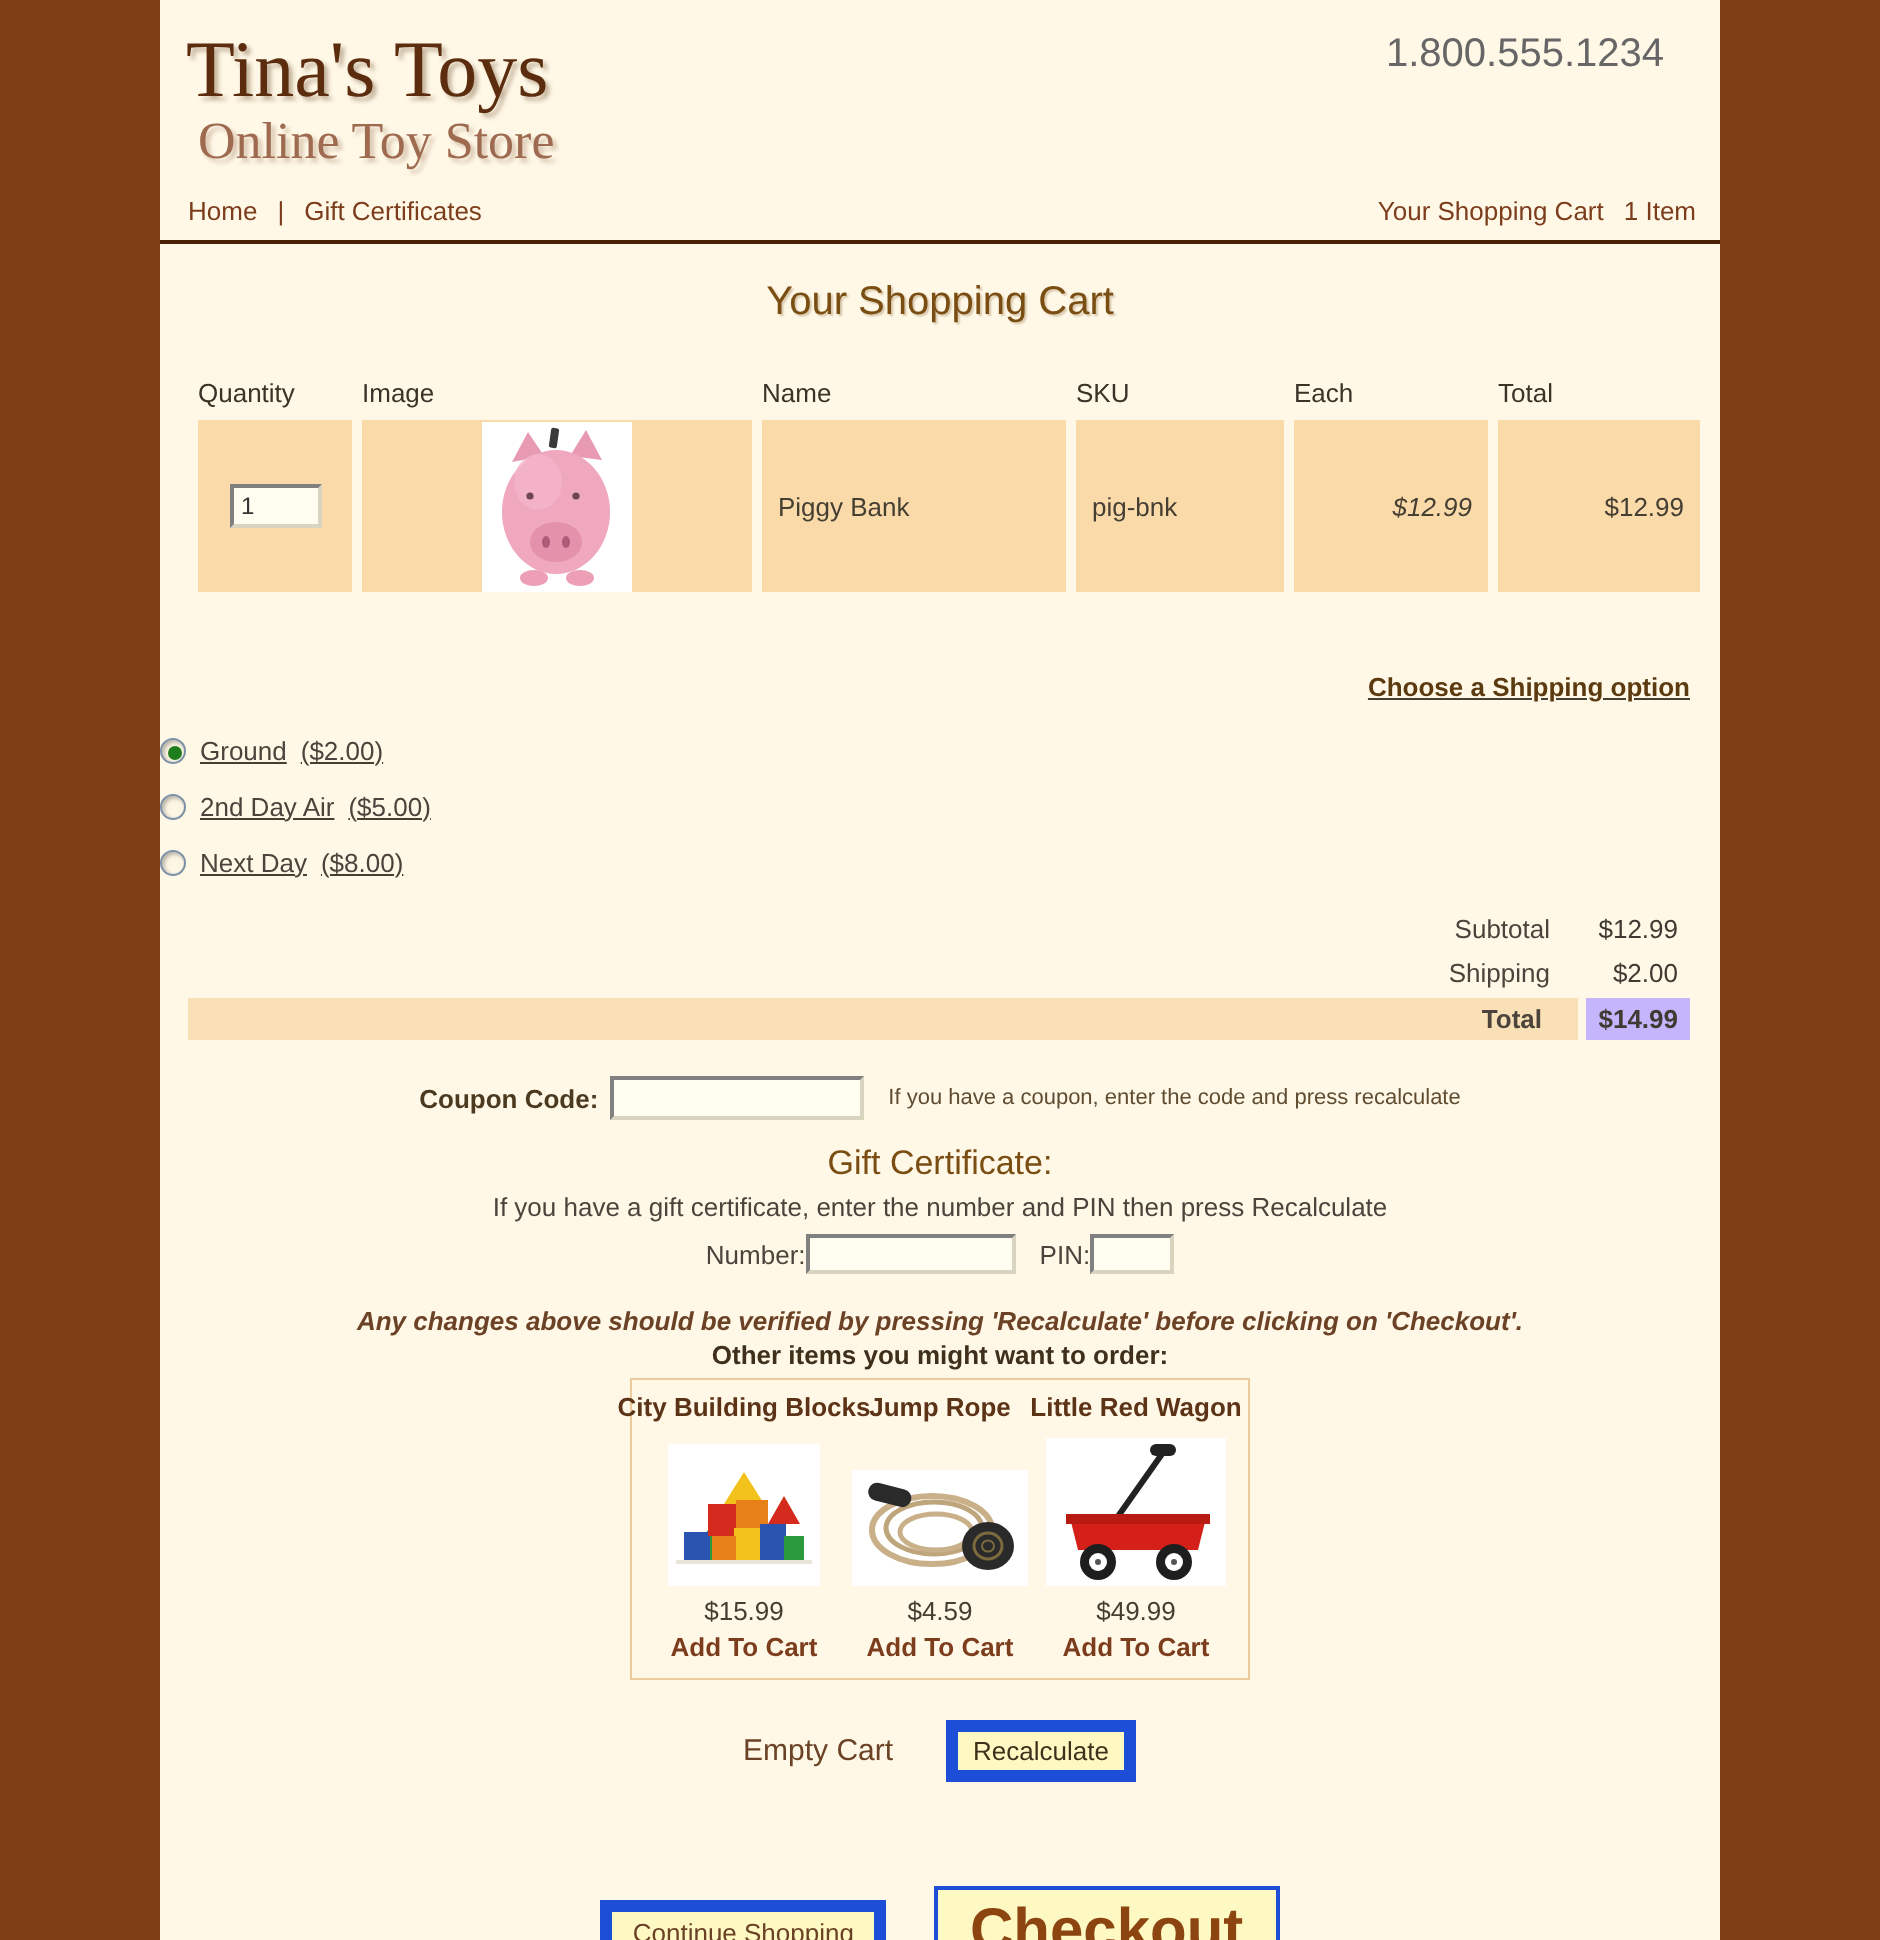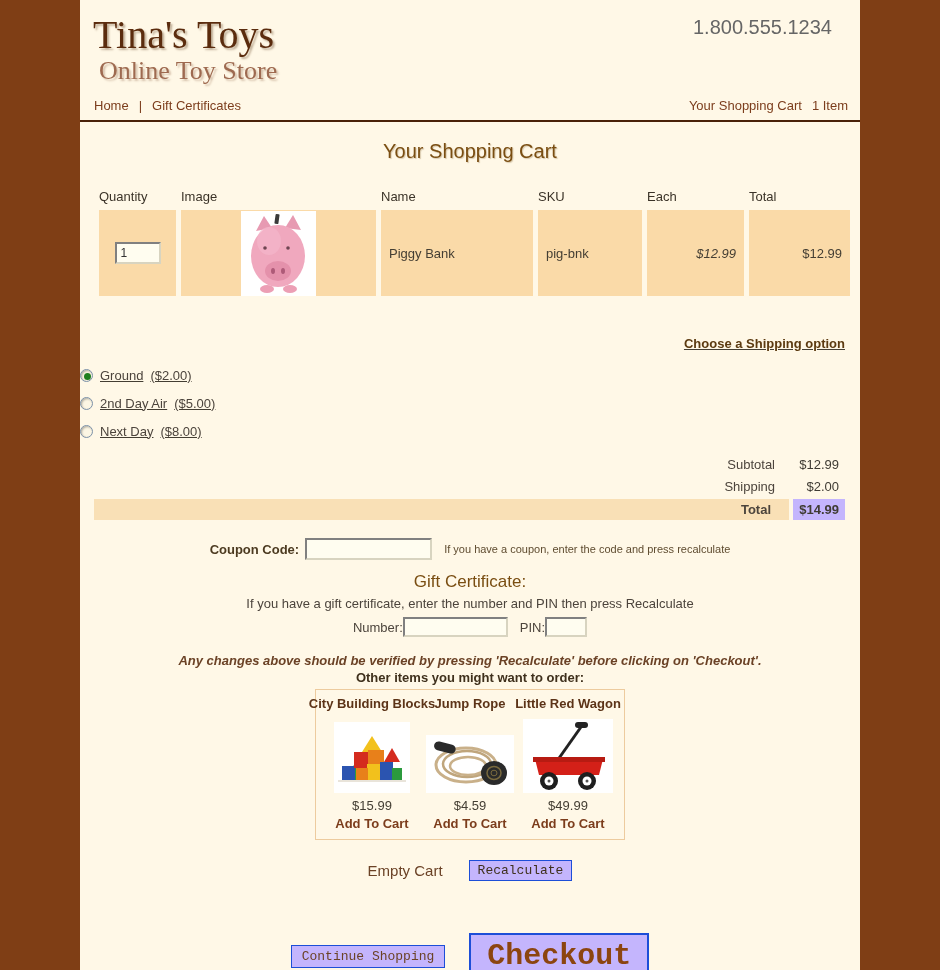--- a/index.html
+++ b/index.html
@@ -86,21 +86,21 @@
   .product { display:flex; flex-direction:column; align-items:center; width:100px; }
   .prod-name { font-size:13px; font-weight:bold; color:#5C3317; white-space:nowrap; cursor:pointer; }
   .prod-img-wrap { height:78px; display:flex; align-items:flex-end; justify-content:center; margin-top:4px; cursor:pointer; }
   .prod-img { background:#fff; }
   .prod-price { font-size:13px; color:#443E33; margin-top:5px; }
   .prod-add { font-size:13px; font-weight:bold; color:#7C3D1C; margin-top:3px; cursor:pointer; }
 
   
   .mid-actions { display:flex; justify-content:center; align-items:center; gap:26px; margin-top:20px; }
   .empty-cart { font-size:15px; color:#6B4226; cursor:pointer; }
-  .btn { font-family:Liberation Mono, monospace; background:#c4b5fd; border:1px solid #1d4ed8;
+  .btn { font-family:Liberation Sans, sans-serif; background:#fef9c3; border:6px solid #1d4ed8;
          color:#3F301C; font-size:13px; padding:2px 8px; cursor:pointer; }
   .bottom-actions { display:flex; justify-content:center; align-items:center; gap:24px; margin-top:52px; }
   .continue-btn { color:#6B4226; padding:3px 10px; }
   .checkout-btn { border-width:2px; font-size:30px; font-weight:bold; color:#8C4510; padding:4px 16px; }
 </style>
 </head>
 <body>
 
 <div class="page">
 

